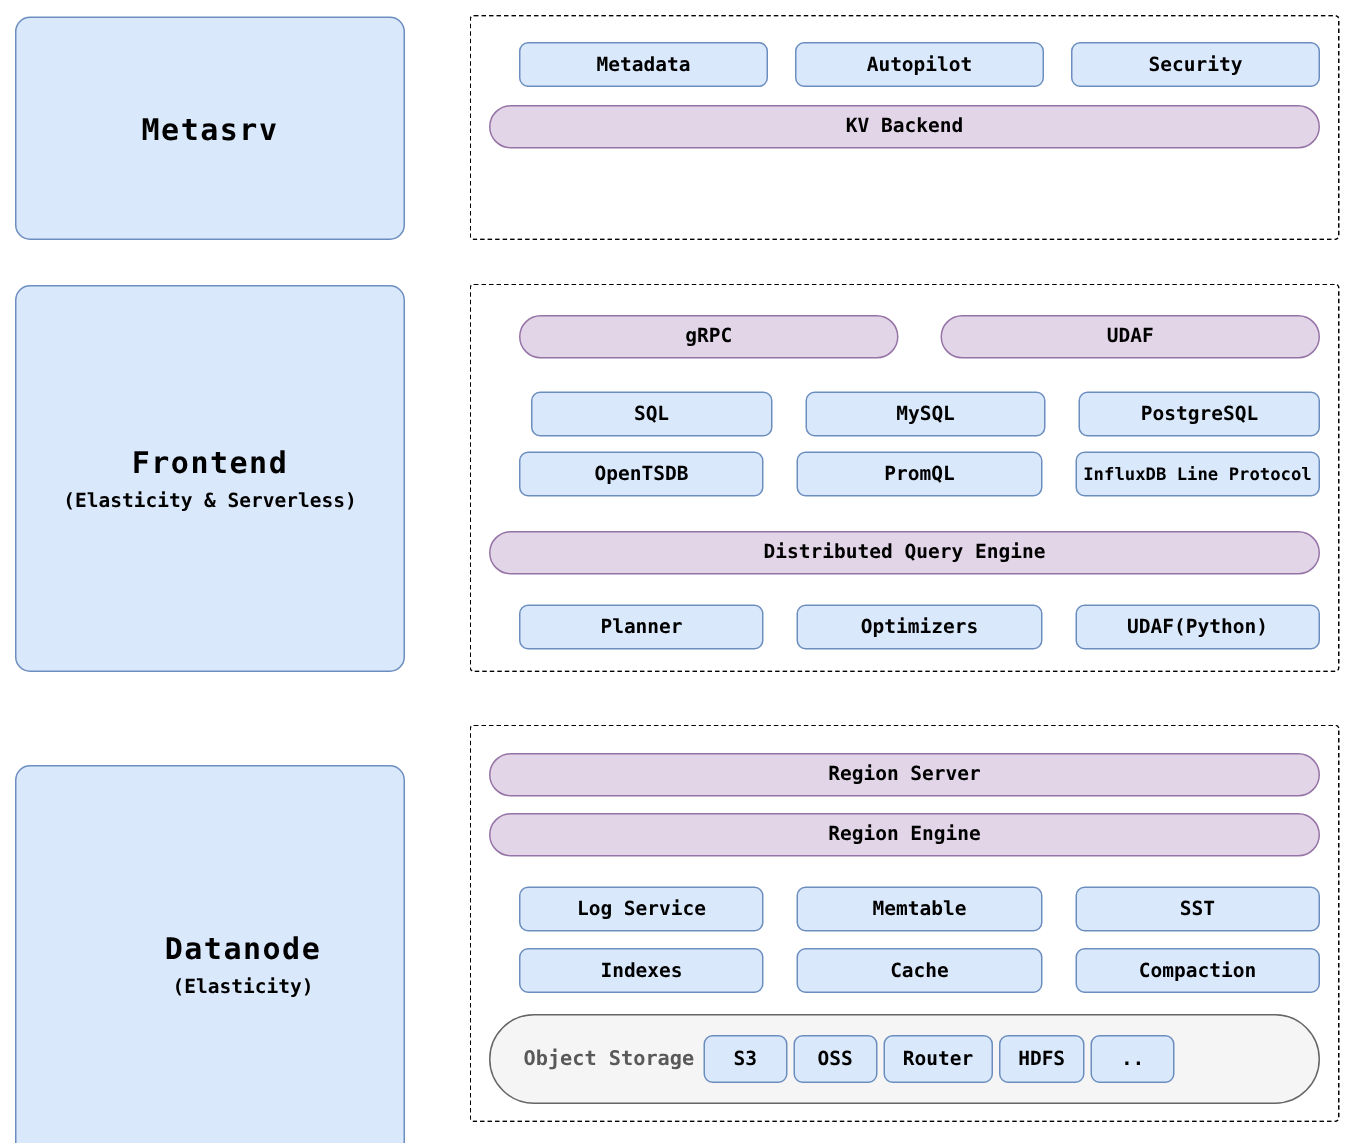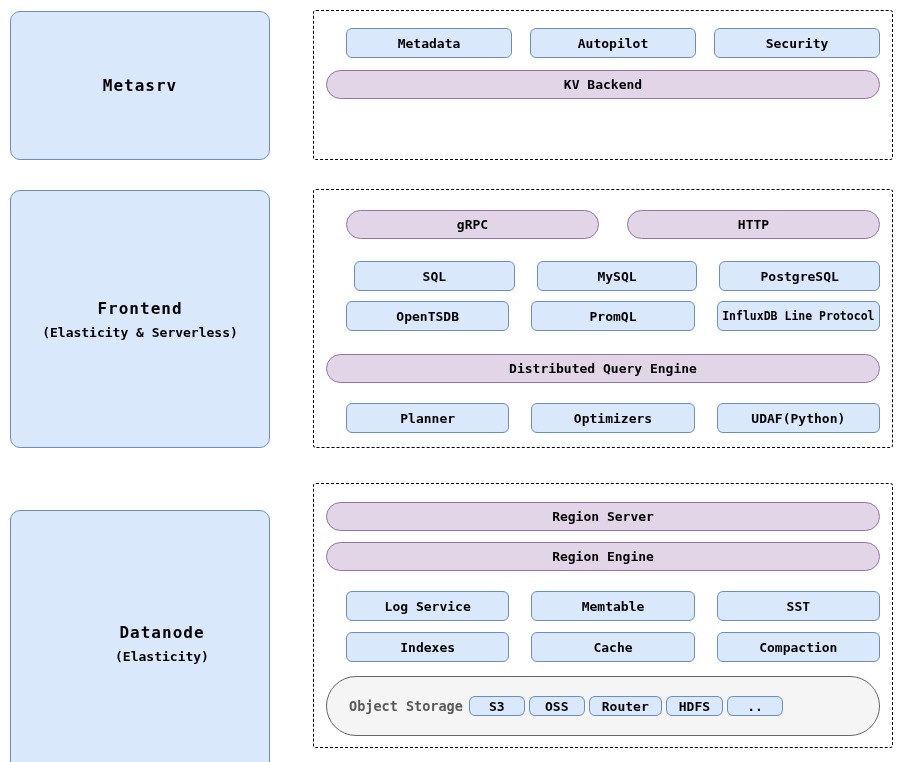--- a/index.html
+++ b/index.html
@@ -9,21 +9,21 @@
     overflow: hidden;
   }
   .side-block {
     position: absolute; left: 10px; width: 260px;
     background: var(--blue-fill, #dae8fc);
     border: 1px solid var(--blue-border, #6c8ebf);
     border-radius: 10px;
     display: flex; flex-direction: column; align-items: center; justify-content: center;
     text-align: center; box-sizing: border-box;
   }
-  .side-title { font-size: 16px; font-weight: bold; letter-spacing: 1px; }
+  .side-title { font-size: 20px; font-weight: bold; letter-spacing: 1px; }
   .side-sub   { font-size: 13px; font-weight: bold; margin-top: 7px; }
   .panel {
     position: absolute; left: 313px; width: 580px;
     border: 1px dashed #000000; border-radius: 3px; background: #ffffff;
     box-sizing: border-box;
   }
   .hrow { display: flex; margin: 0 12px; padding-left: 20px; }
   .gap18 { gap: 18px; } .gap22 { gap: 22px; } .gap28 { gap: 28px; }
   .box {
     flex: 1; height: 30px; box-sizing: border-box;
@@ -50,21 +50,21 @@
     background: var(--gray-fill, #f5f5f5);
     border: 1px solid var(--gray-border, #666666);
     border-radius: 30px;
     display: flex; align-items: center; padding: 0 22px; gap: 4px;
   }
   .stadium-label {
     font-size: 13.5px; font-weight: bold; color: #595959; white-space: nowrap;
     margin-right: 2px;
   }
   .chip {
-    height: 20px; min-width: 56px; padding: 0 12px; box-sizing: border-box;
+    height: 32px; min-width: 56px; padding: 0 12px; box-sizing: border-box;
     background: var(--blue-fill, #dae8fc);
     border: 1px solid var(--blue-border, #6c8ebf);
     border-radius: 6px;
     display: flex; align-items: center; justify-content: center;
     font-size: 13px; font-weight: bold; white-space: nowrap;
   }
 </style>
 </head>
 <body>
 
@@ -89,21 +89,21 @@
       <div class="box">Metadata</div>
       <div class="box">Autopilot</div>
       <div class="box">Security</div>
     </div>
     <div class="pill mt12">KV Backend</div>
   </div>
 
   <div class="panel" style="top:189px;height:259px;">
     <div class="hrow gap28 mt20" style="margin:20px 12px 0;">
       <div class="pill inrow">gRPC</div>
-      <div class="pill inrow">HTTP</div>
+      <div class="pill inrow">UDAF</div>
     </div>
     <div class="hrow gap22 mt22">
       <div class="box">SQL</div>
       <div class="box">MySQL</div>
       <div class="box">PostgreSQL</div>
     </div>
     <div class="hrow gap22 mt10">
       <div class="box">OpenTSDB</div>
       <div class="box">PromQL</div>
       <div class="box small">InfluxDB Line Protocol</div>

